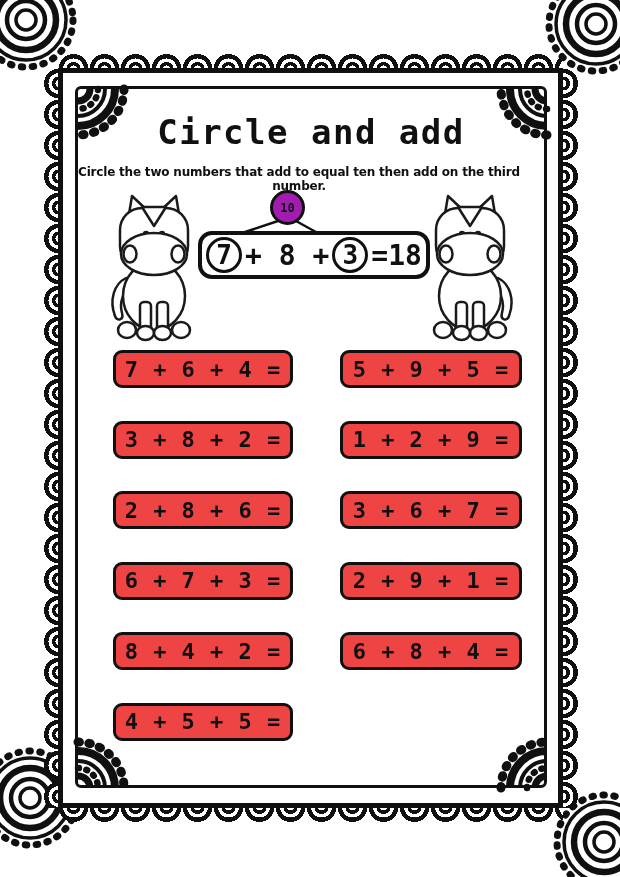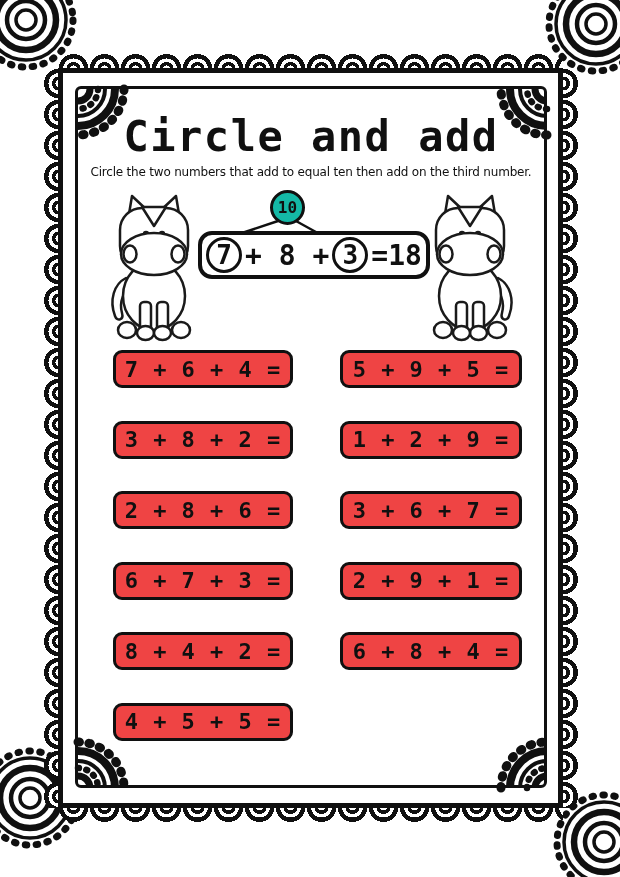--- a/index.html
+++ b/index.html
@@ -44,32 +44,32 @@
   #inner-frame {
     left:75px; top:86px; width:472px; height:702px;
     border:3px solid #101010; border-radius:6px; background:#fff; z-index:3;
   }
   #ornament-layer { left:0; top:0; width:620px; height:877px; z-index:4; pointer-events:none; }
 
   
   .content { z-index:5; }
   #page-title {
     left:77px; top:112px; width:468px; text-align:center;
-    font-family:"DejaVu Sans Mono", monospace; font-size:42px; font-weight:700;
+    font-family:"DejaVu Sans Mono", monospace; font-size:34px; font-weight:700;
     letter-spacing:1.5px;
   }
   #instructions {
-    left:77px; top:165px; width:468px; text-align:center;
-    font-size:12px; font-weight:400; letter-spacing:-0.2px;
+    left:65px; top:165px; width:468px; text-align:center;
+    font-size:12px; font-weight:700; letter-spacing:-0.2px;
   }
   #bridge-circle {
     left:270px; top:190px; width:35px; height:35px;
-    border:3px solid #101010; border-radius:50%; background:#14b8a6;
+    border:3px solid #101010; border-radius:50%; background:#a21caf;
     display:flex; align-items:center; justify-content:center;
-    font-family:"DejaVu Sans Mono", monospace; font-size:16px; font-weight:700;
+    font-family:"DejaVu Sans Mono", monospace; font-size:12px; font-weight:700;
   }
   #example-box {
     left:198px; top:231px; width:232px; height:48px;
     border:4px solid #101010; border-radius:14px; background:#fff;
     display:flex; align-items:center; justify-content:center; gap:3px;
     font-family:"DejaVu Sans Mono", monospace; font-size:28px; font-weight:600;
   }
   .circled-num {
     width:36px; height:36px; border:3px solid #101010; border-radius:50%;
     display:flex; align-items:center; justify-content:center;

